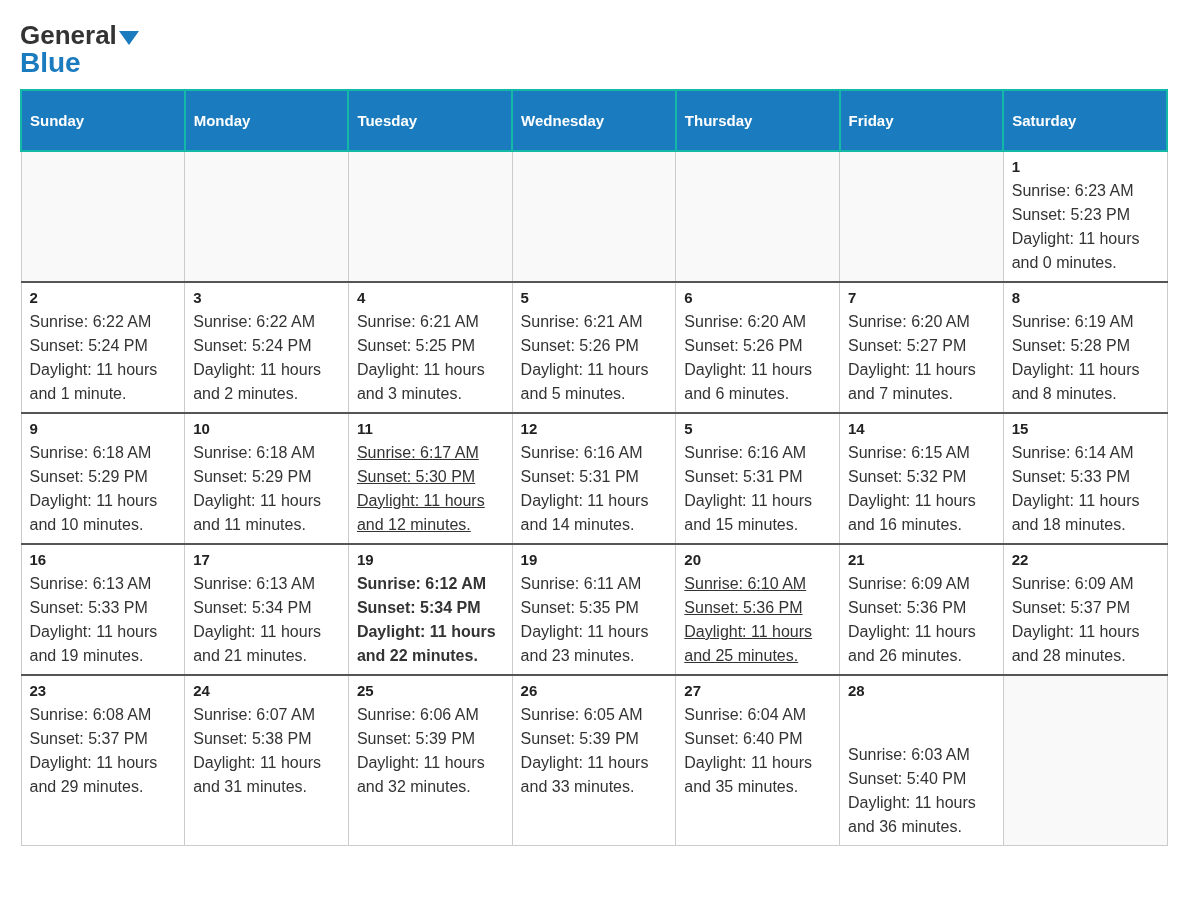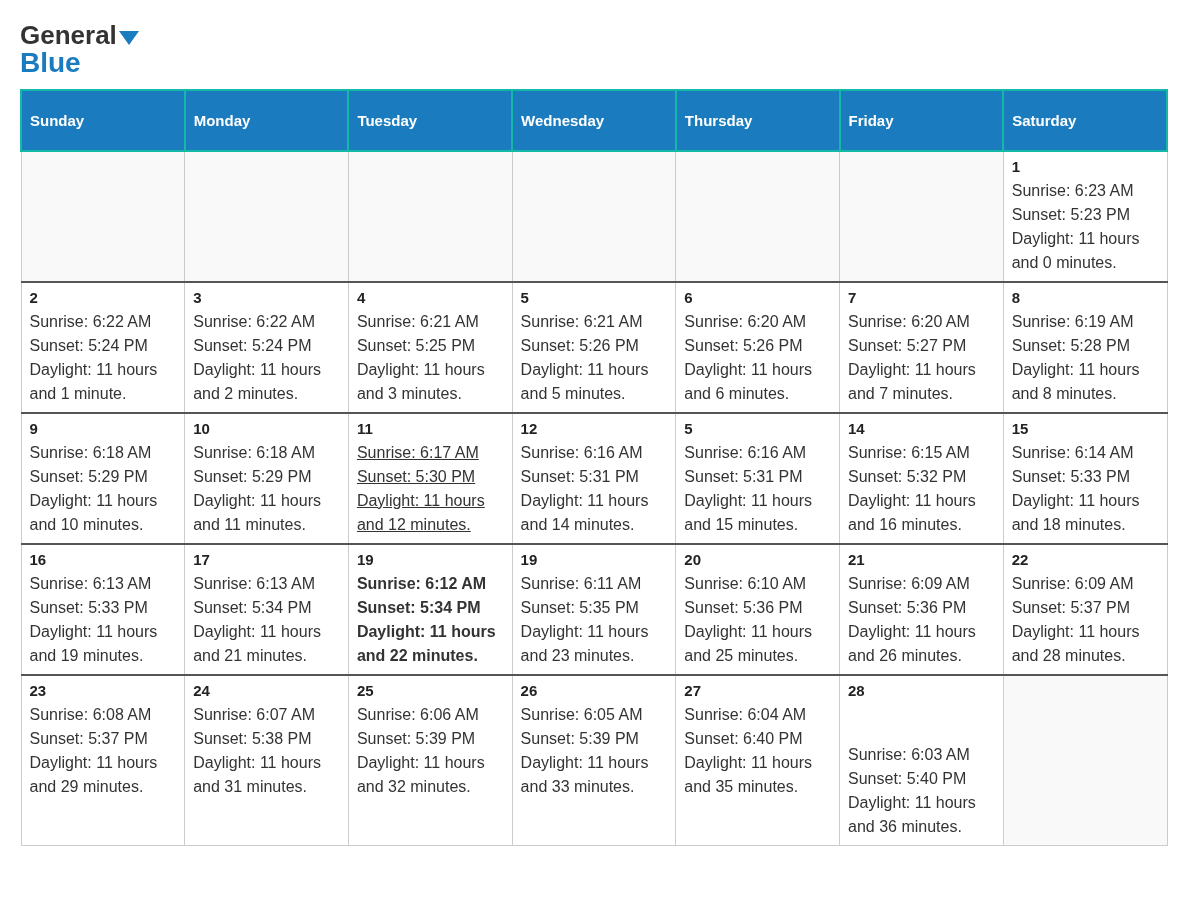--- a/index.html
+++ b/index.html
@@ -252,21 +252,21 @@
 Daylight: 11 hours and 22 minutes.</div>
         </td>
         <td>
           <div class="day-number">19</div>
           <div class="day-info" style="white-space: pre-line;">Sunrise: 6:11 AM
 Sunset: 5:35 PM
 Daylight: 11 hours and 23 minutes.</div>
         </td>
         <td>
           <div class="day-number">20</div>
-          <div class="day-info" style="white-space: pre-line;">Sunrise: 6:10 AM
+          <div class="day-info" style="white-space: pre-line; text-decoration: underline;">Sunrise: 6:10 AM
 Sunset: 5:36 PM
 Daylight: 11 hours and 25 minutes.</div>
         </td>
         <td>
           <div class="day-number">21</div>
           <div class="day-info" style="white-space: pre-line;">Sunrise: 6:09 AM
 Sunset: 5:36 PM
 Daylight: 11 hours and 26 minutes.</div>
         </td>
         <td>

